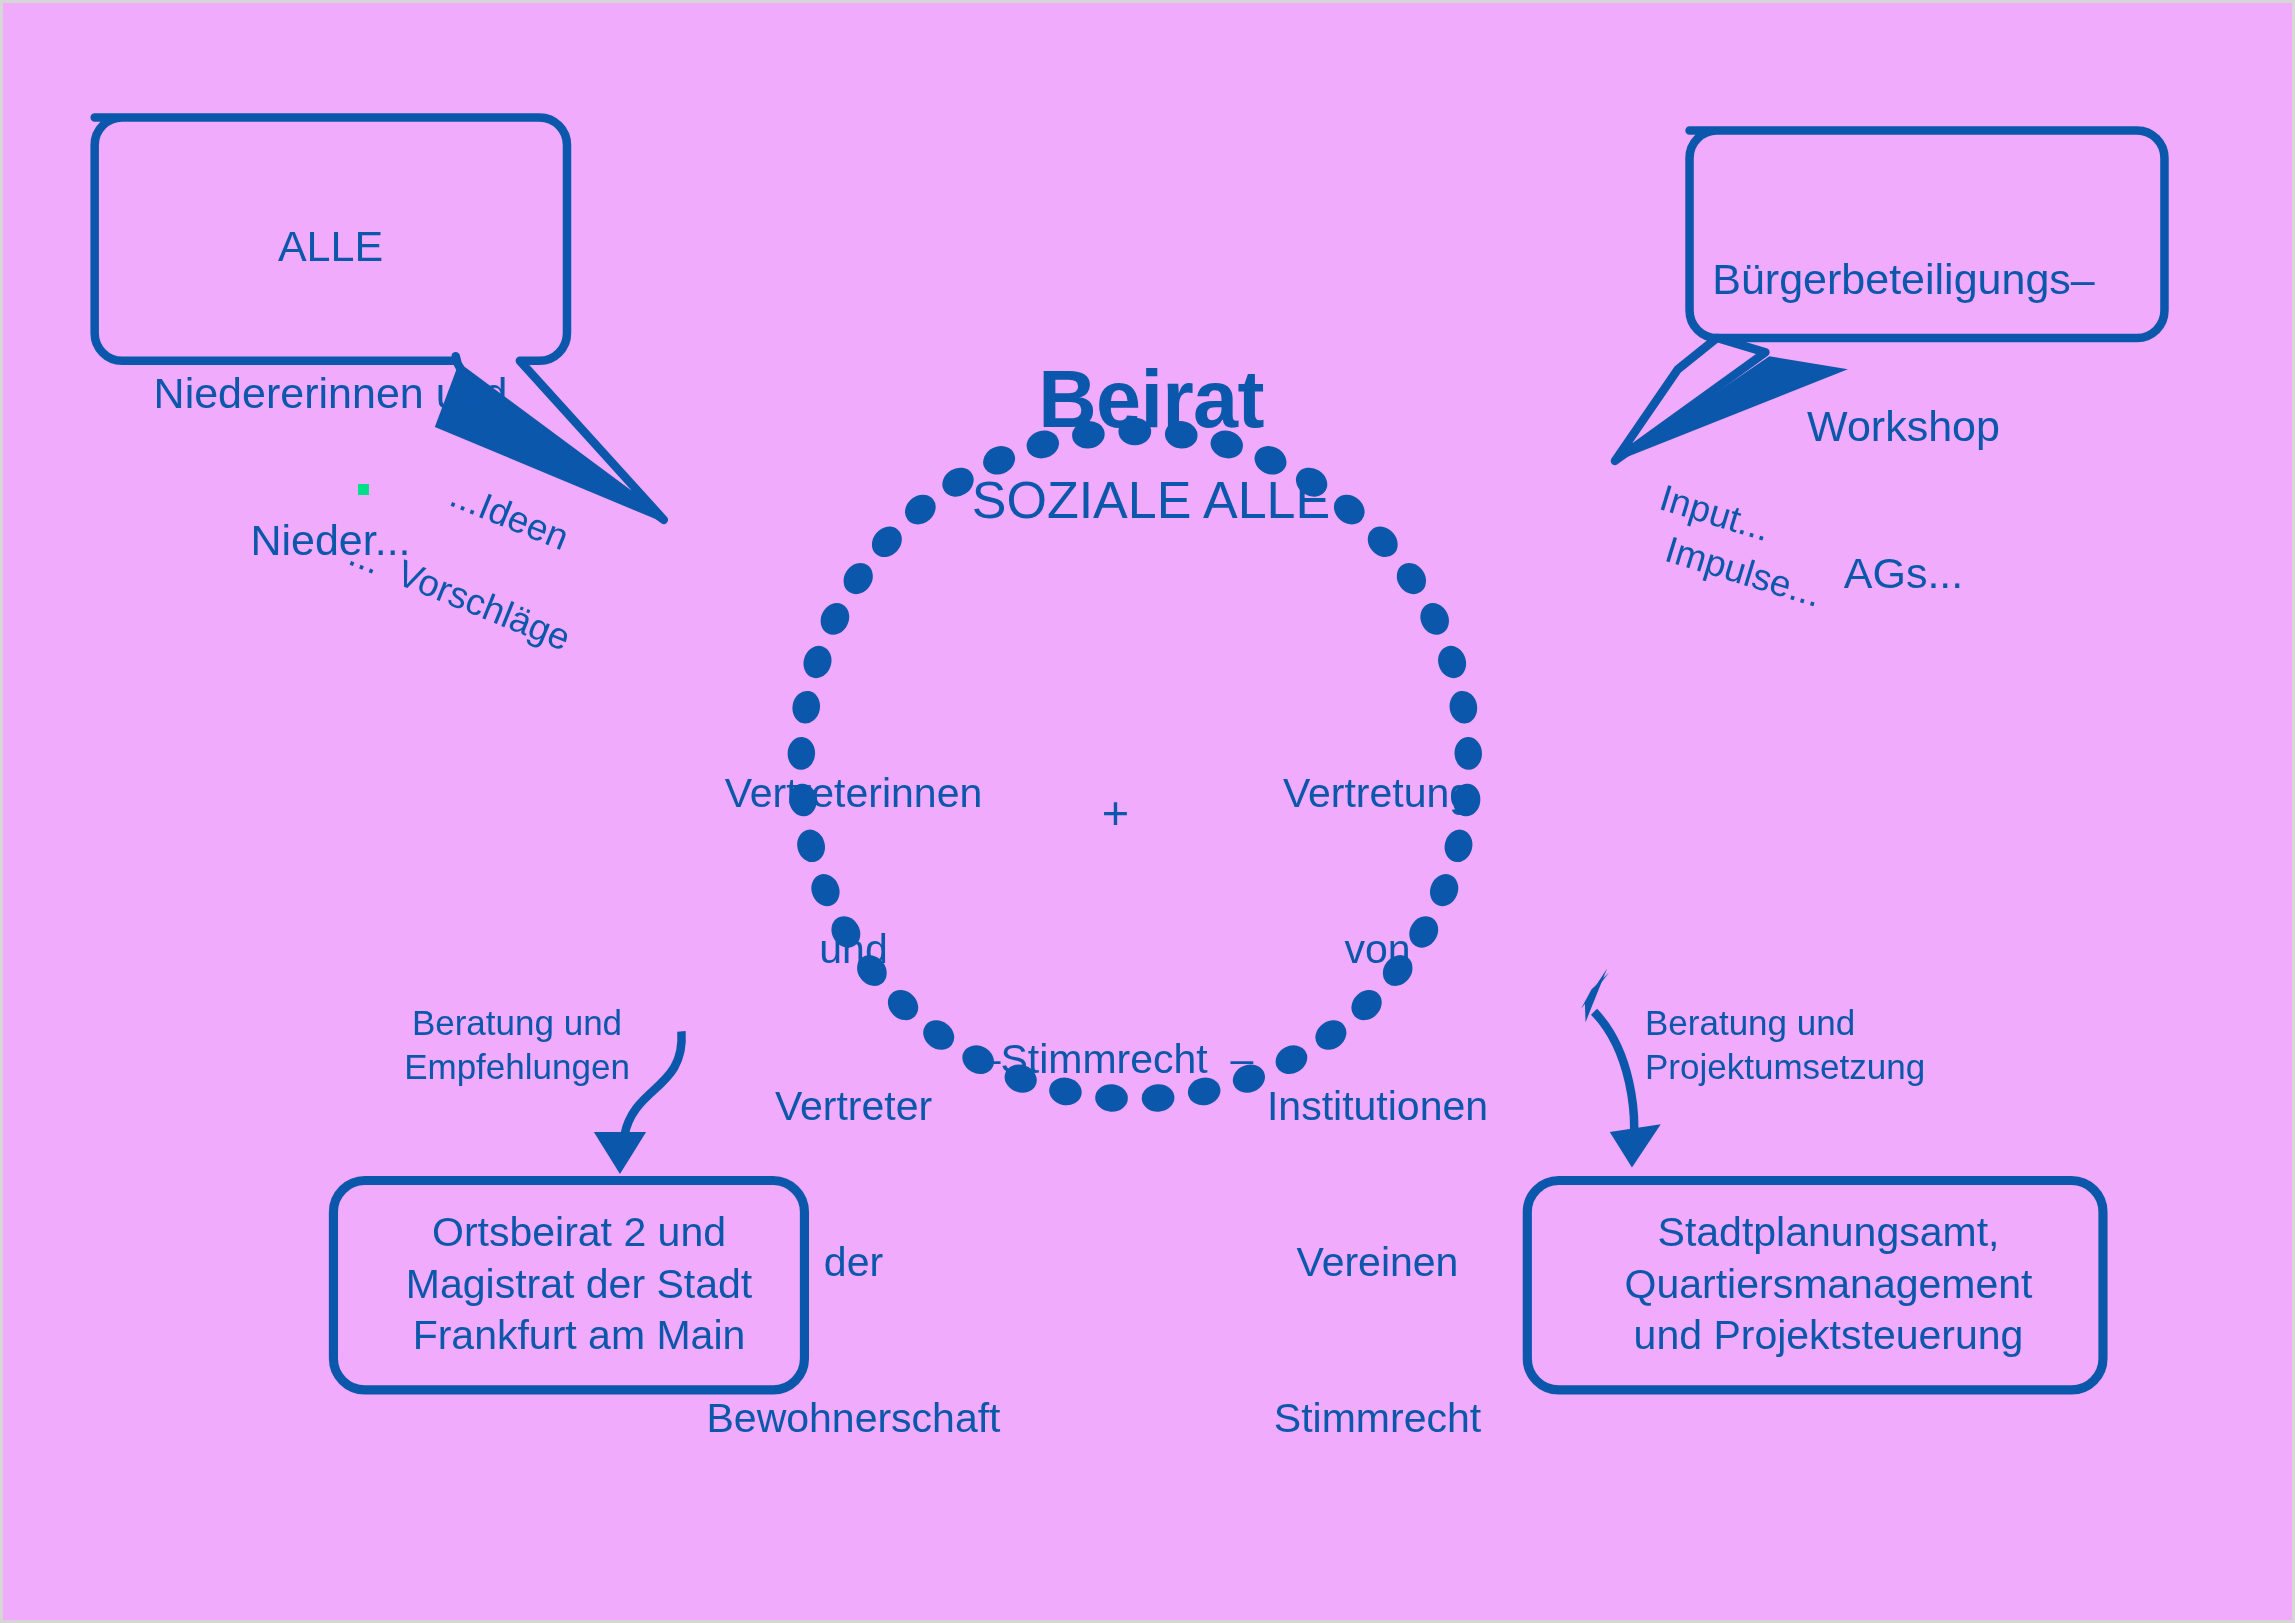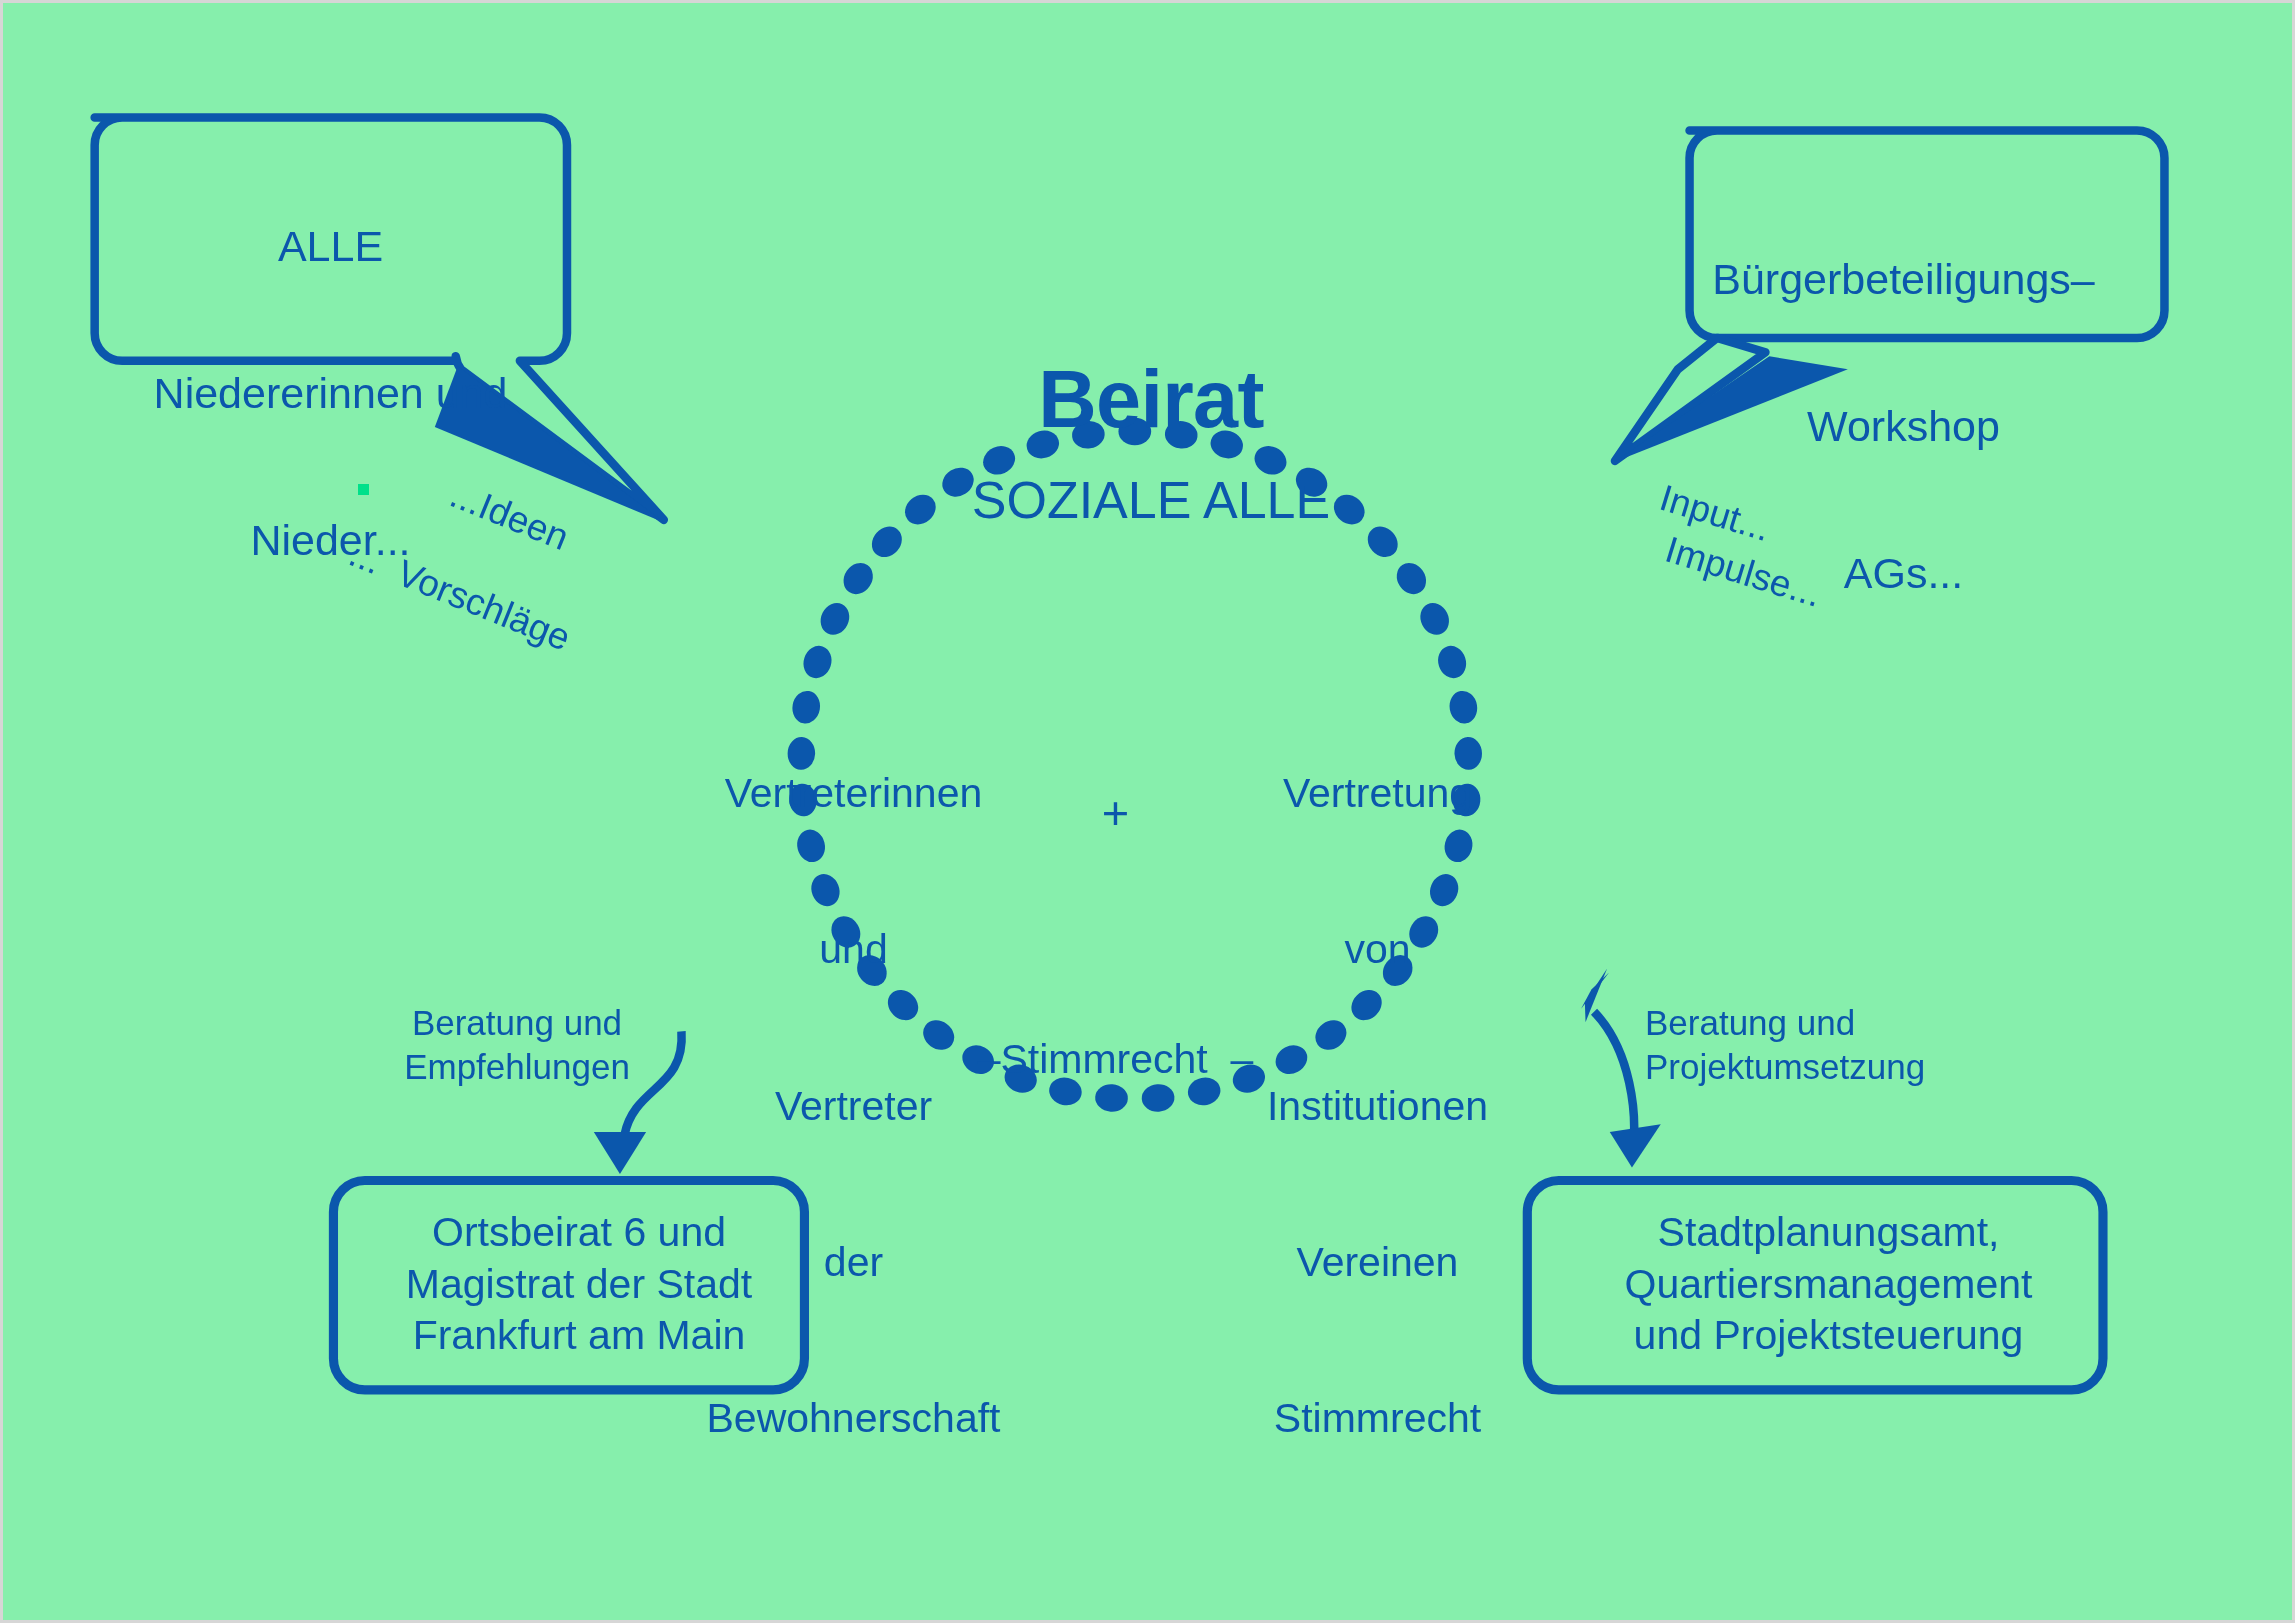--- a/index.html
+++ b/index.html
@@ -7,21 +7,21 @@
     padding: 0;
     background: #d8d8d8;
   }
   body {
     font-family: "Liberation Sans", sans-serif;
   }
   #stage {
     position: relative;
     width: 2295px;
     height: 1623px;
-    background: #86efac;
+    background: #f0abfc;
     box-sizing: border-box;
     border: 3.9px solid #d6d6d6;
     overflow: hidden;
   }
   #diagram-svg {
     position: absolute;
     left: 0; top: 0;
     width: 2295px;
     height: 1623px;
   }
@@ -355,21 +355,21 @@
   <div class="angled" id="ann-ideen">...Ideen</div>
   <div class="angled" id="ann-vorschlaege">...  Vorschläge</div>
   <div class="angled" id="ann-right">Input...
   Impulse...</div>
 
   <div class="anno-bottom" id="anno-left-bottom">Beratung und
 Empfehlungen</div>
   <div class="anno-bottom" id="anno-right-bottom">Beratung und
 Projektumsetzung</div>
 
-  <div class="txt" id="box-left-text">Ortsbeirat 6 und
+  <div class="txt" id="box-left-text">Ortsbeirat 2 und
 Magistrat der Stadt
 Frankfurt am Main</div>
   <div class="txt" id="box-right-text">Stadtplanungsamt,
 Quartiersmanagement
 und Projektsteuerung</div>
 
 </div>
 
 
 </body></html>

